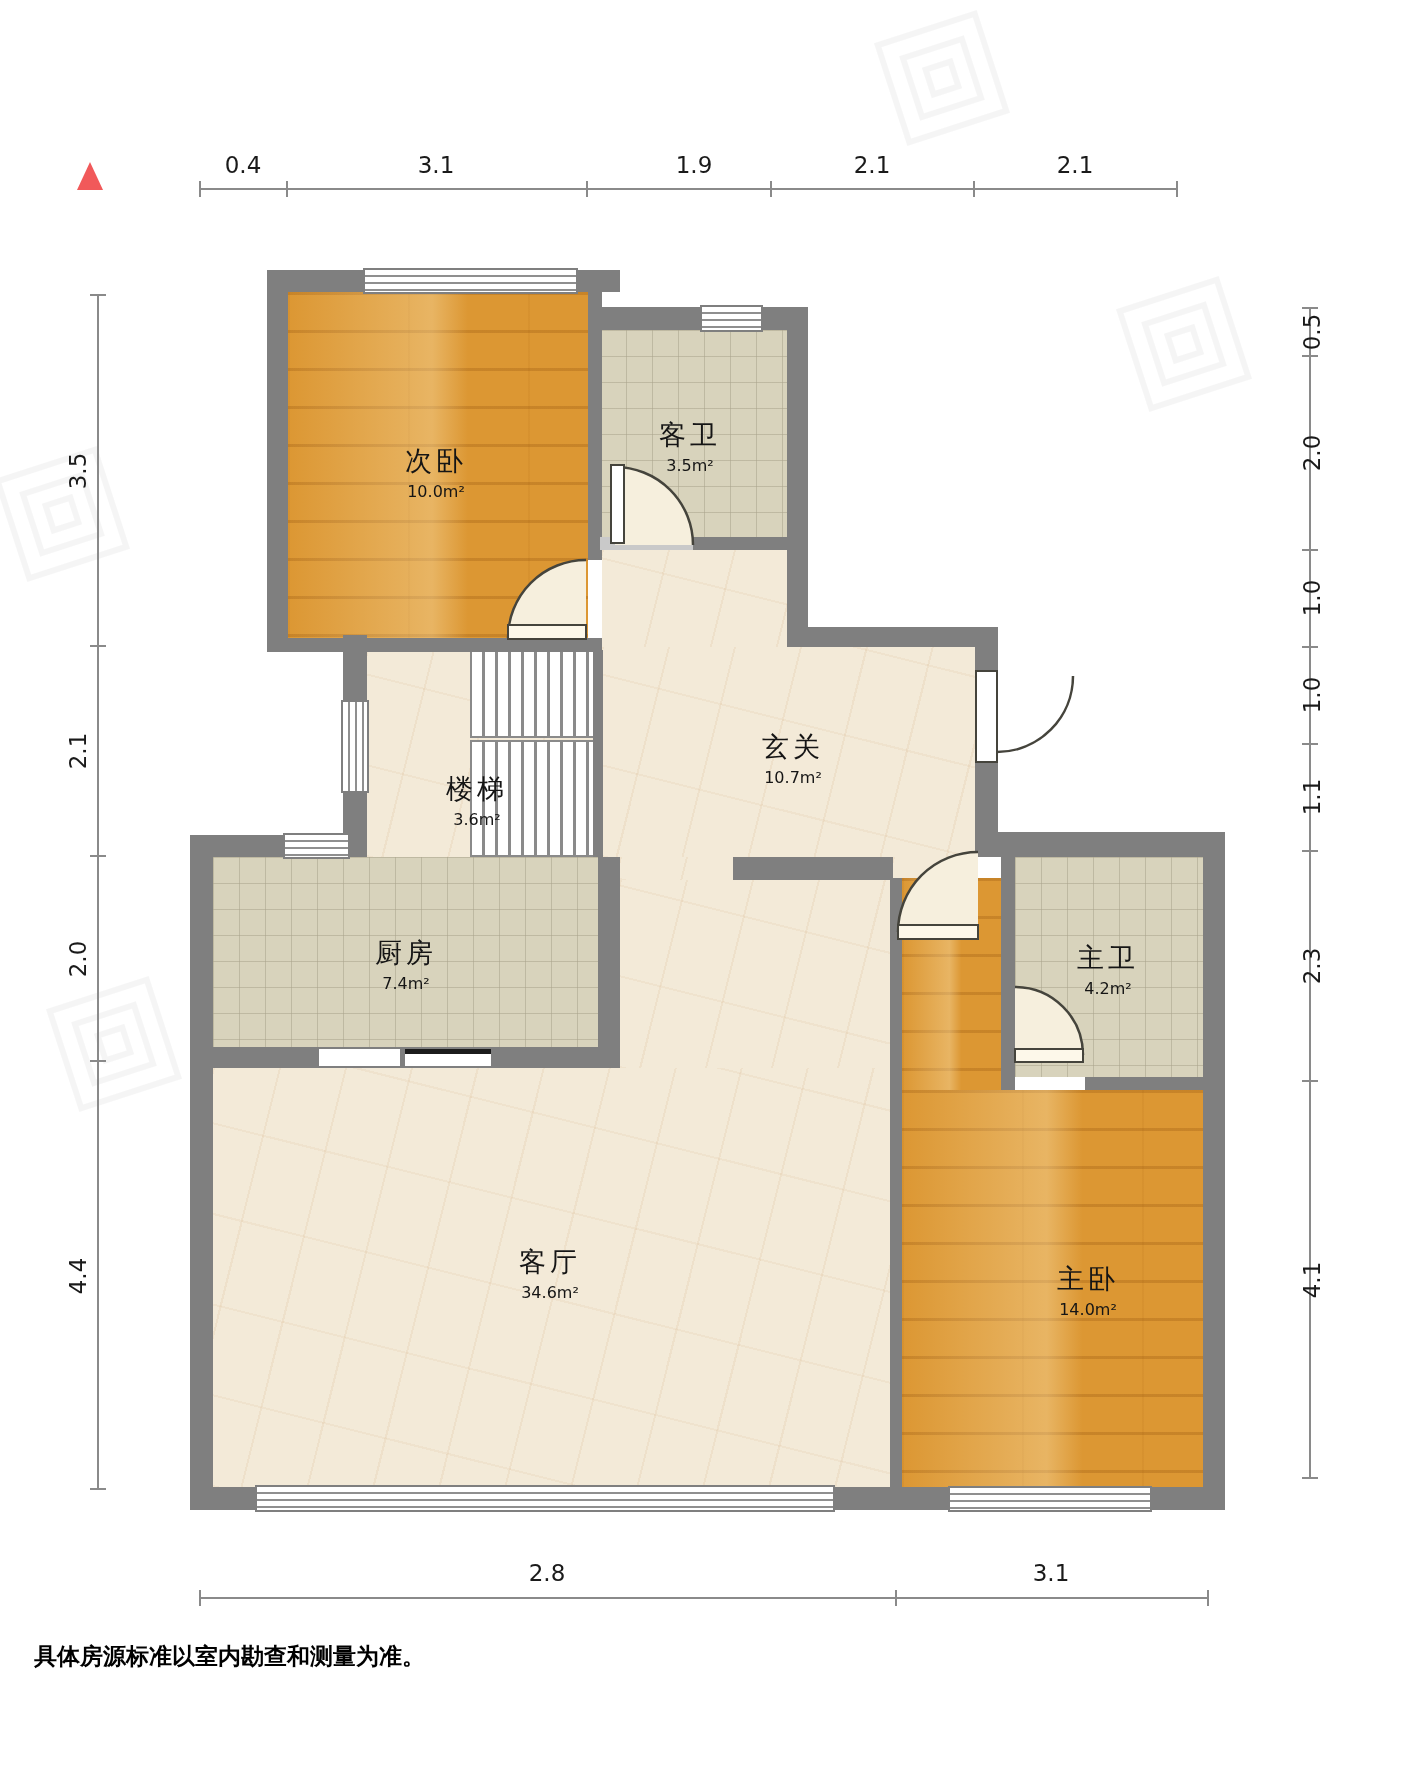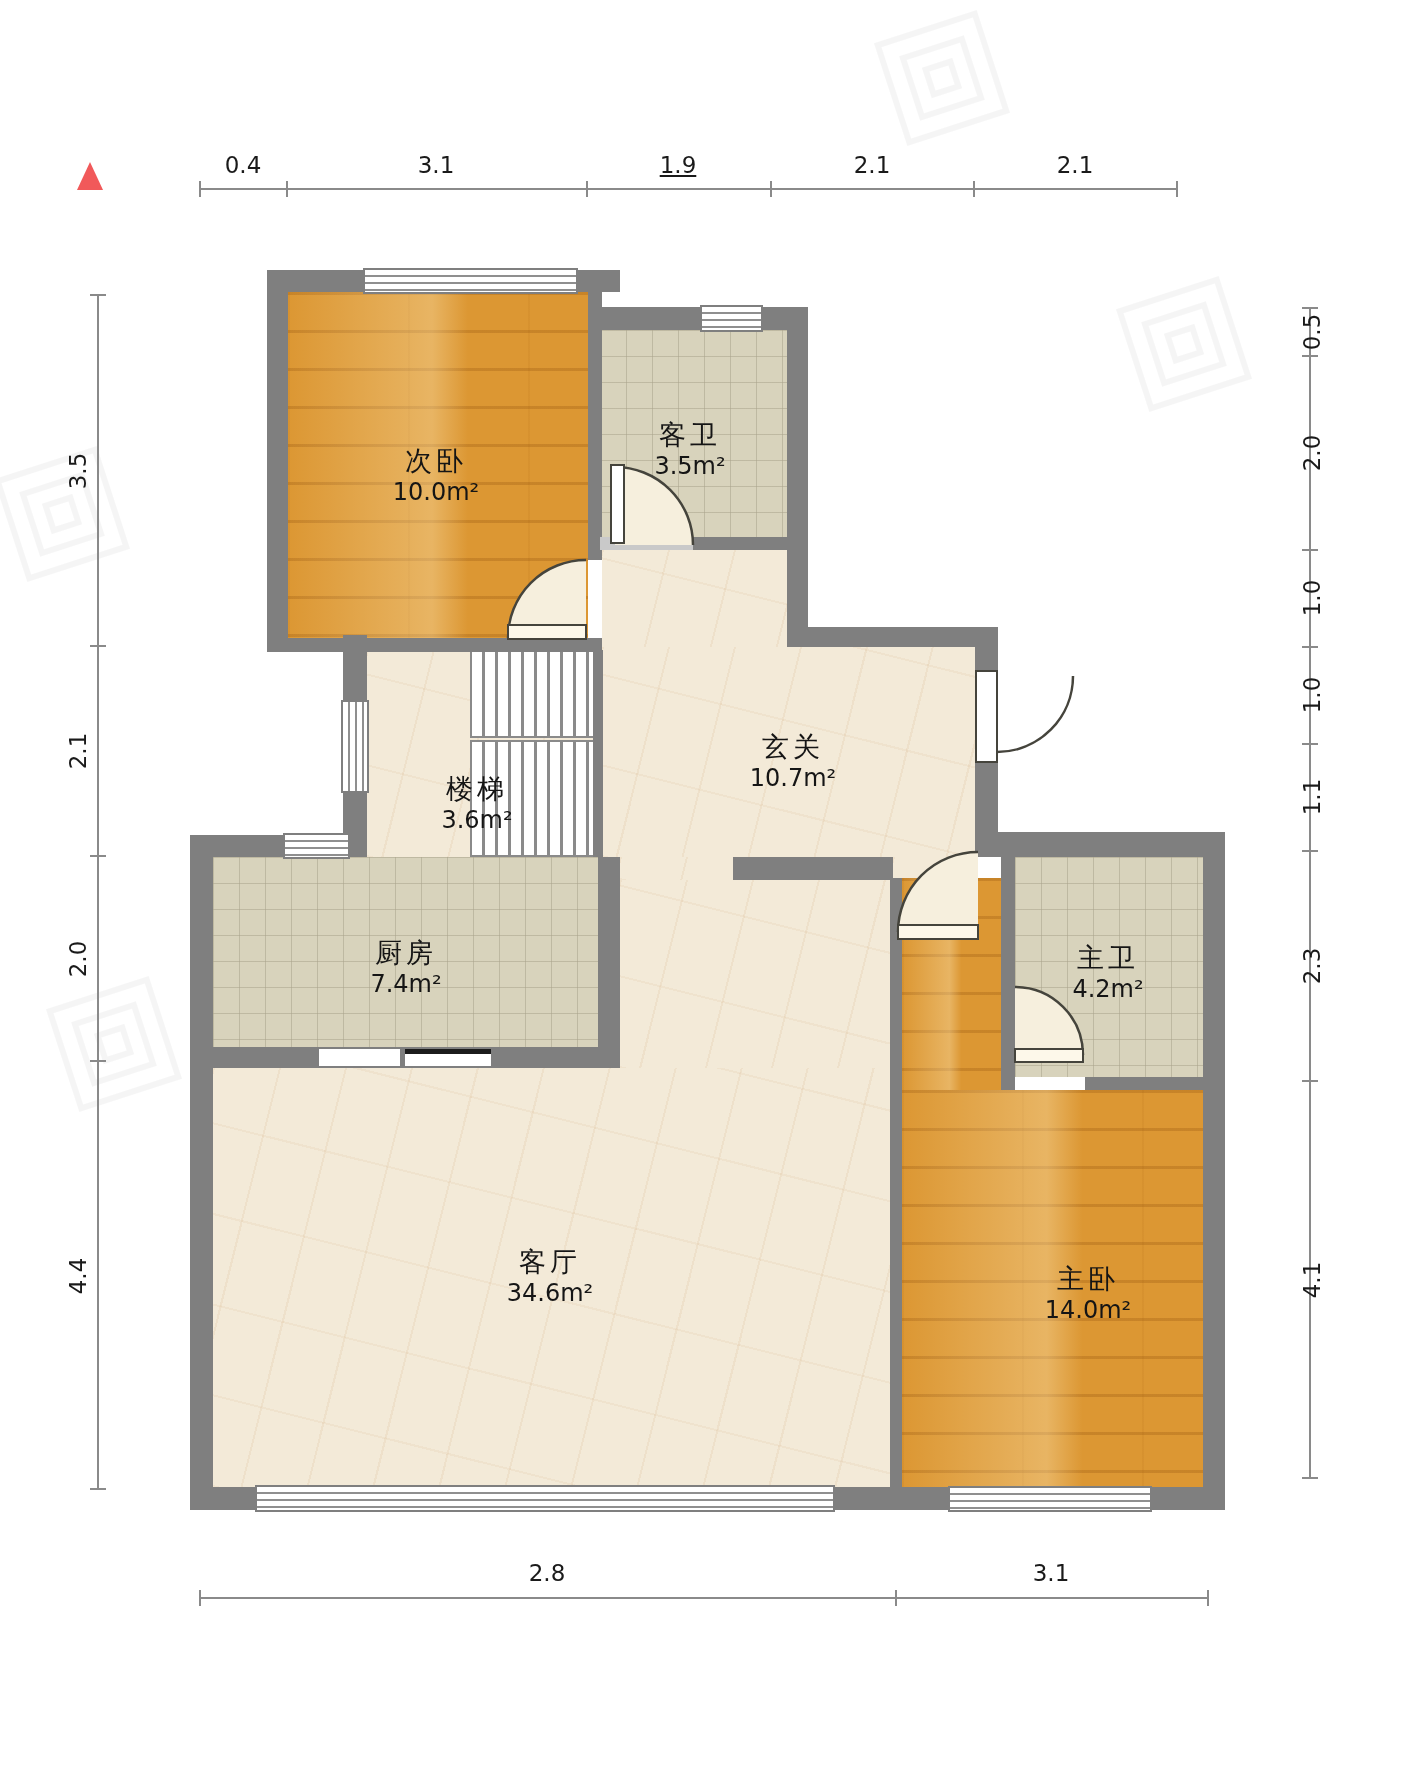--- a/index.html
+++ b/index.html
@@ -29,21 +29,21 @@
   .winv{position:absolute;background-color:#ffffff;border:2px solid #7f7f7f;box-sizing:border-box;
     background-image:repeating-linear-gradient(90deg, rgba(0,0,0,0) 0 5px, #8f8f8f 5px 7px);}
   .opening{position:absolute;background:#ffffff;}
   .opening-rail{position:absolute;background:#ffffff;border-top:5px solid #1c1c1c;box-sizing:border-box;}
   
   .stair-row{position:absolute;background:repeating-linear-gradient(90deg,#ffffff 0 10px,#8a8a8a 10px 13px);
     border:2px solid #8a8a8a;box-sizing:border-box;}
   
   .room-label{position:absolute;width:160px;text-align:center;color:#151515;}
   .room-label .rname{font-size:27px;line-height:33px;letter-spacing:4px;}
-  .room-label .rarea{font-size:24px;line-height:30px;letter-spacing:0;}
+  .room-label .rarea{font-size:16px;line-height:30px;letter-spacing:0;}
   
   .dim-line{position:absolute;background:#8a8a8a;}
   .tick-v{position:absolute;width:2px;height:16px;background:#8a8a8a;}
   .tick-h{position:absolute;width:16px;height:2px;background:#8a8a8a;}
   .dim-label{position:absolute;width:60px;text-align:center;font-size:23px;color:#1a1a1a;}
   .dim-label.rot{transform:rotate(-90deg);}
   
   .footer{position:absolute;left:34px;top:1642px;color:#000;font-size:23px;line-height:29px;font-weight:600;}
   
   .north{position:absolute;left:77px;top:162px;width:0;height:0;
@@ -178,21 +178,21 @@
 
   <div class="dim-line" style="left:199px;top:188px;width:977px;height:2px;"></div>
   <div class="tick-v" style="left:199px;top:181px;"></div>
   <div class="tick-v" style="left:286px;top:181px;"></div>
   <div class="tick-v" style="left:586px;top:181px;"></div>
   <div class="tick-v" style="left:770px;top:181px;"></div>
   <div class="tick-v" style="left:973px;top:181px;"></div>
   <div class="tick-v" style="left:1176px;top:181px;"></div>
   <div class="dim-label" style="left:213px;top:152px;">0.4</div>
   <div class="dim-label" style="left:406px;top:152px;">3.1</div>
-  <div class="dim-label" style="left:648px;top:152px;text-decoration:underline;">1.9</div>
+  <div class="dim-label" style="left:664px;top:152px;">1.9</div>
   <div class="dim-label" style="left:842px;top:152px;">2.1</div>
   <div class="dim-label" style="left:1045px;top:152px;">2.1</div>
 
   <div class="dim-line" style="left:199px;top:1597px;width:1008px;height:2px;"></div>
   <div class="tick-v" style="left:199px;top:1590px;"></div>
   <div class="tick-v" style="left:895px;top:1590px;"></div>
   <div class="tick-v" style="left:1207px;top:1590px;"></div>
   <div class="dim-label" style="left:517px;top:1560px;">2.8</div>
   <div class="dim-label" style="left:1021px;top:1560px;">3.1</div>
 
@@ -218,15 +218,16 @@
   <div class="tick-h" style="left:1302px;top:1477px;"></div>
   <div class="dim-label rot" style="left:1282px;top:319px;">0.5</div>
   <div class="dim-label rot" style="left:1282px;top:440px;">2.0</div>
   <div class="dim-label rot" style="left:1282px;top:585px;">1.0</div>
   <div class="dim-label rot" style="left:1282px;top:682px;">1.0</div>
   <div class="dim-label rot" style="left:1282px;top:784px;">1.1</div>
   <div class="dim-label rot" style="left:1282px;top:953px;">2.3</div>
   <div class="dim-label rot" style="left:1282px;top:1267px;">4.1</div>
 
   <div class="footer">
+    <div>具体房源标准以室内勘查和测量为准。</div>
   </div>
 
 </div>
 
 </body></html>

